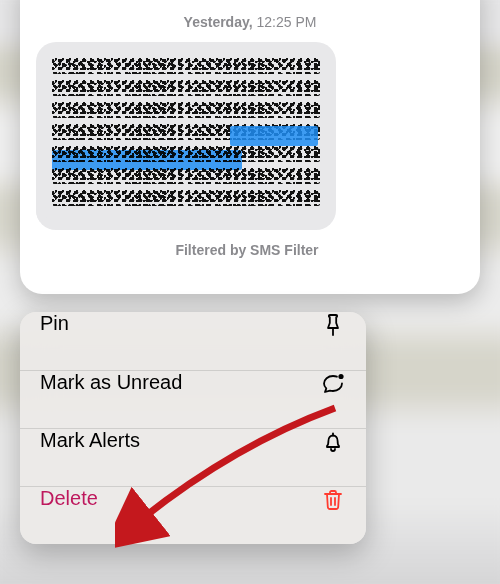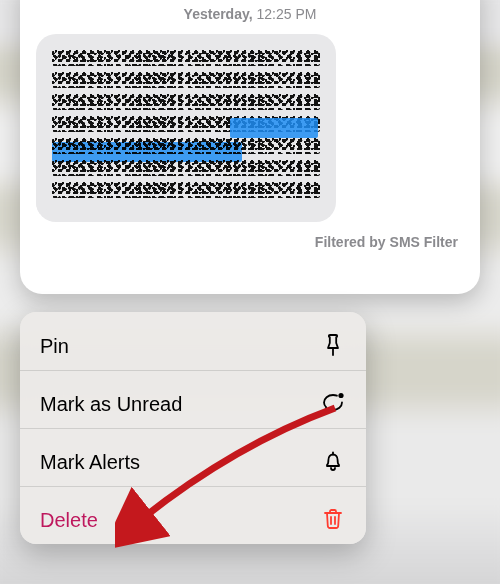--- a/index.html
+++ b/index.html
@@ -36,21 +36,21 @@
       background: #ffffff;
       border-radius: 0 0 22px 22px;
       box-shadow: 0 8px 24px rgba(0,0,0,0.22);
       z-index: 2;
       padding: 18px 16px 12px 16px;
     }
     .timestamp {
       text-align: center;
       font-size: 14px;
       color: #8a8a8e;
-      margin-top: 6px;
+      margin-top: 14px;
       margin-bottom: 12px;
     }
     .timestamp .day { font-weight: 600; }
     .bubble {
       width: 300px;
       min-height: 180px;
       background: #e8e8ea;
       border-radius: 20px;
       position: relative;
       padding: 14px 14px;
@@ -89,21 +89,21 @@
         radial-gradient(circle at 45% 80%, #000 18%, transparent 19%),
         radial-gradient(circle at 20% 55%, #000 18%, transparent 19%);
       background-size: 8px 8px, 9px 9px, 7px 7px, 10px 10px, 8px 8px, 9px 9px, 7px 7px;
       opacity: 0.92;
     }
     .redact .bluebar {
       background: #1f8df3;
       opacity: 0.85;
     }
     .filter-text {
-      text-align: right;
+      text-align: center;
       font-size: 14px;
       font-weight: 600;
       color: #8a8a8e;
       margin-top: 12px;
       padding-right: 6px;
     }
 
     .context-menu {
       position: absolute;
       top: 312px;
@@ -111,23 +111,23 @@
       width: 346px;
       background: #eceae8f2;
       backdrop-filter: blur(18px);
       border-radius: 16px;
       z-index: 3;
       overflow: hidden;
       box-shadow: 0 10px 30px rgba(0,0,0,0.25);
     }
     .menu-item {
       display: flex;
-      align-items: flex-end;
+      align-items: flex-start;
       justify-content: space-between;
-      padding: 12px 20px;
+      padding: 0 20px;
       height: 58px;
       font-size: 20px;
       font-weight: 500;
       color: #000;
       border-top: 1px solid rgba(0,0,0,0.12);
       cursor: pointer;
     }
     .menu-item:first-child { border-top: none; }
     .menu-item.destructive { color: #be185d; }
     .menu-item .icon {

